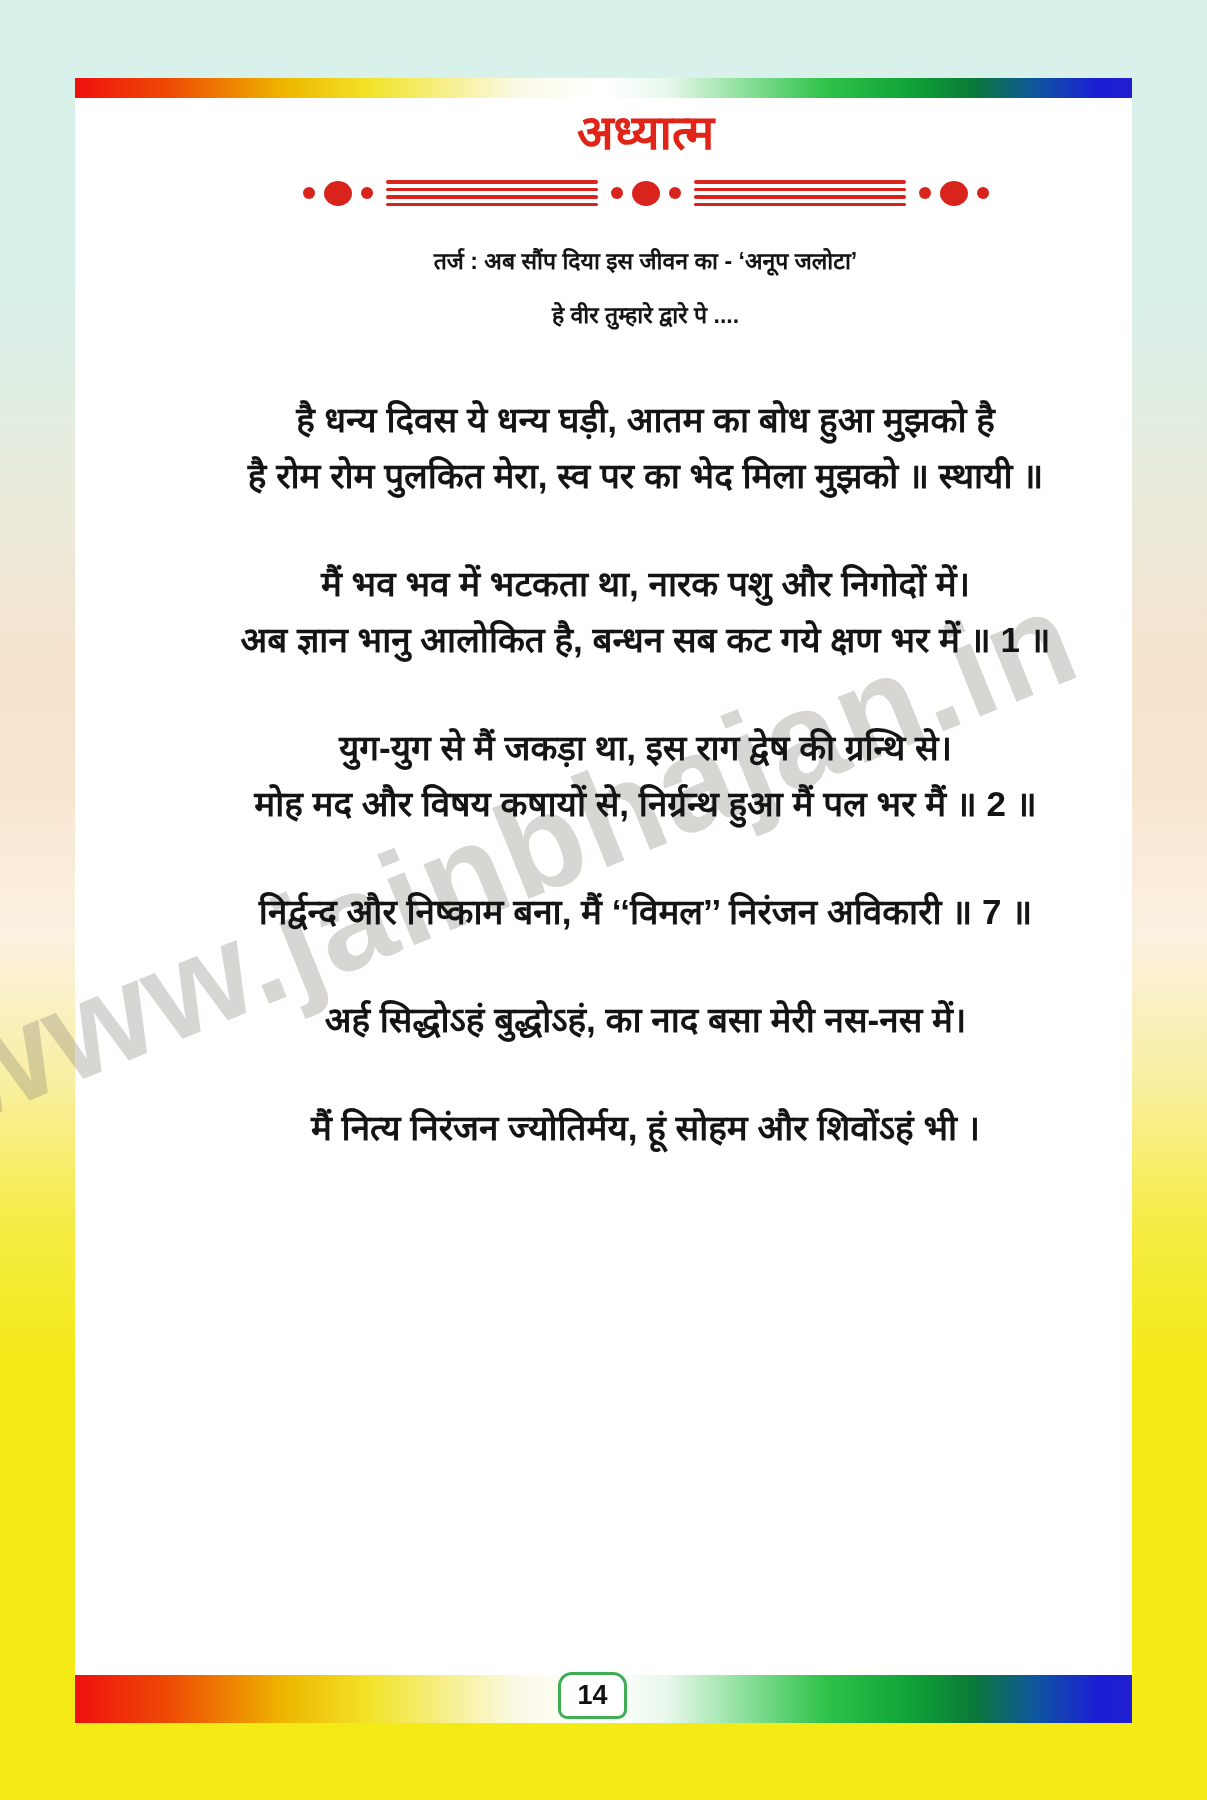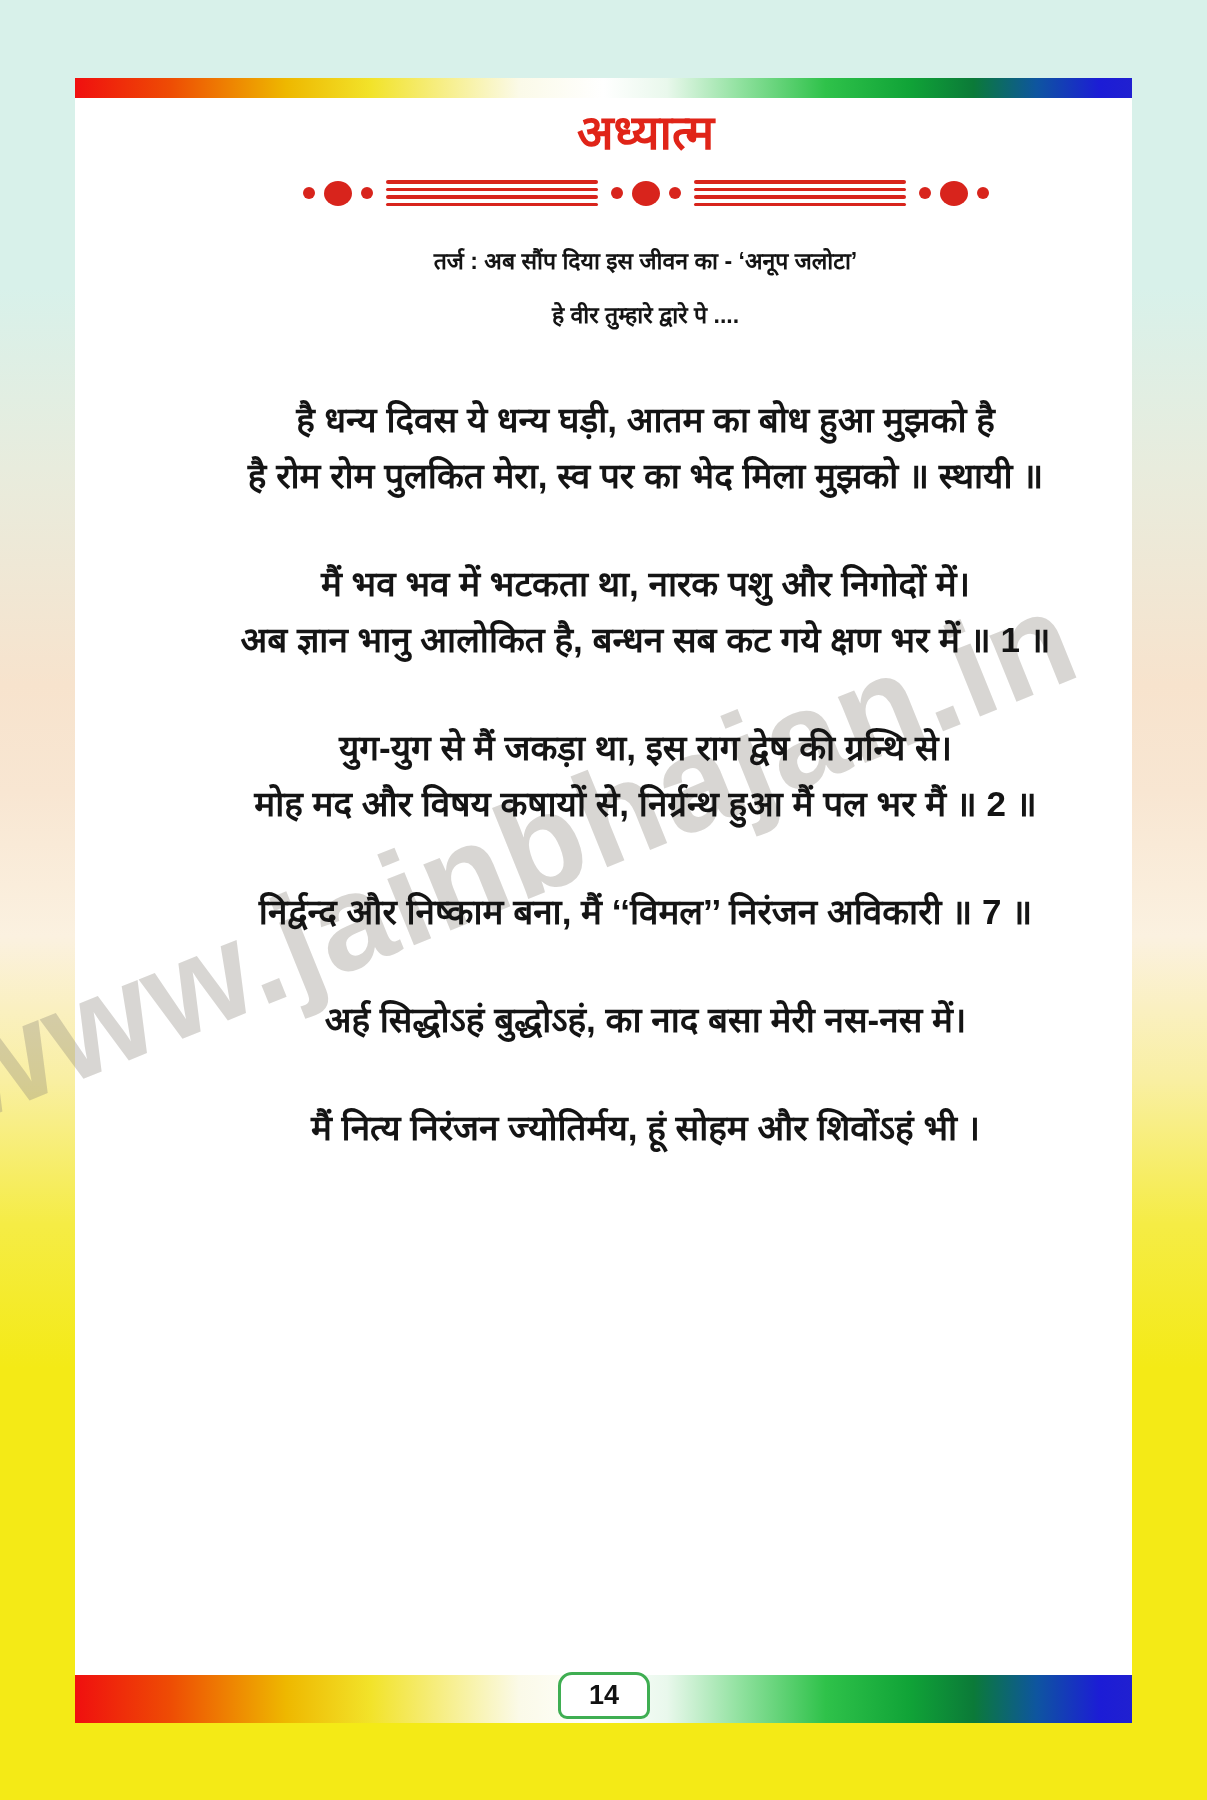--- a/index.html
+++ b/index.html
@@ -61,21 +61,21 @@
   .rules { display:flex; flex-direction:column; gap:4px; width:212px; margin:0 4px; }
   .rules span { display:block; height:3.5px; border-radius:2px; background:#d8241c; }
 
   .song-header { margin-top:26px; font-size:23px; font-weight:bold; line-height:54px; }
 
   .verses { margin-top:50px; }
   .verse { margin-bottom:52px; font-size:35px; font-weight:bold; line-height:56px; }
 
   
   .page-num {
-    position:absolute; left:558px; top:1672px; width:92px; height:47px; z-index:4;
+    position:absolute; left:558px; top:1672px; width:69px; height:47px; z-index:4;
     background:#ffffff; border:3px solid #3fae52;
     border-radius:14px 14px 9px 9px;
     display:flex; align-items:center; justify-content:center;
     font-size:27px; font-weight:bold; color:#111;
   }
 </style>
 </head>
 <body>
 
 <div class="canvas">

